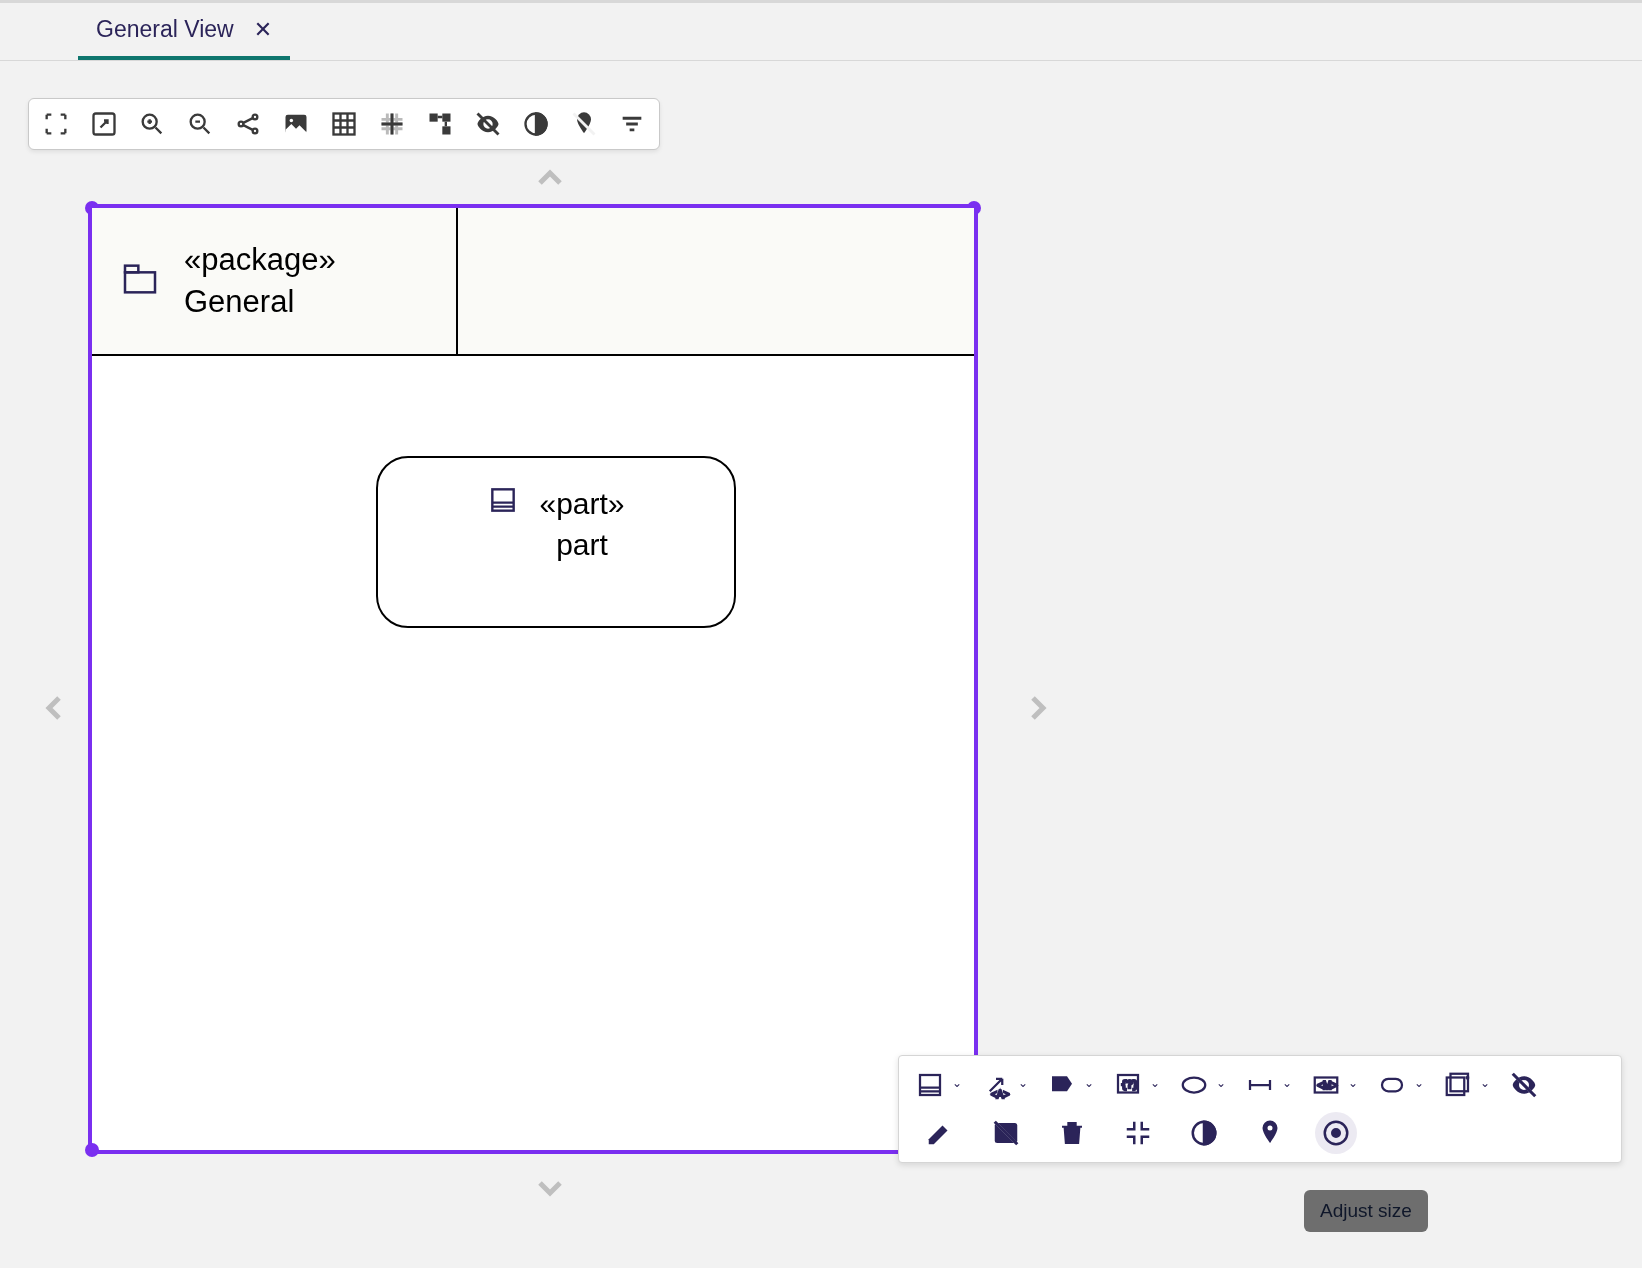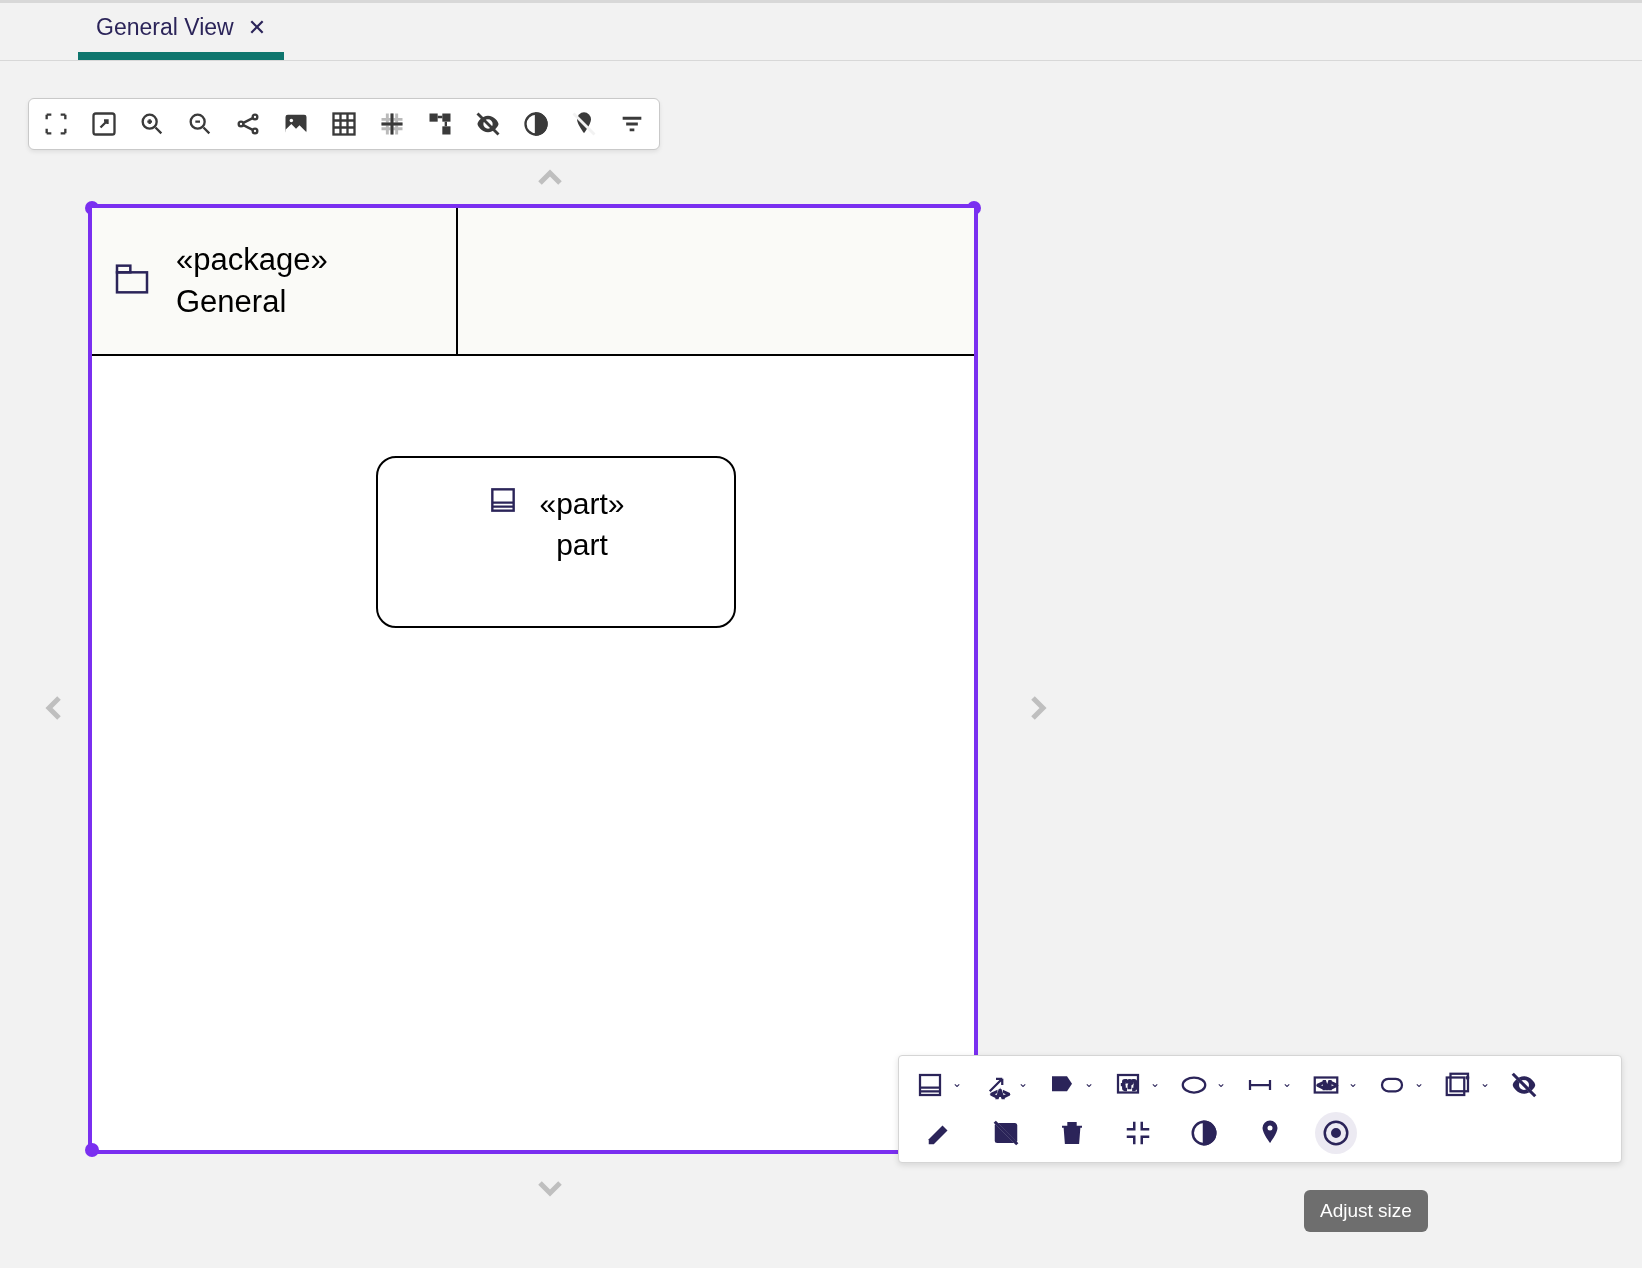--- a/index.html
+++ b/index.html
@@ -19,25 +19,25 @@
   .tab-bar {
     display: flex;
     align-items: center;
     padding-left: 78px;
     height: 58px;
     border-bottom: 1px solid #d8d8d8;
   }
   .tab {
     display: flex;
     align-items: center;
-    gap: 14px;
+    gap: 20px;
     padding: 0 18px;
     height: 100%;
     color: #2b2459;
-    border-bottom: 8px solid #0f766e;
+    border-bottom: 4px solid #0f766e;
     font-size: 23px;
     text-align: right;
   }
   .tab .close {
     font-size: 22px;
     color: #2b2459;
     line-height: 1;
   }
   .toolbar-top {
     position: absolute;
@@ -106,42 +106,42 @@
     border-bottom: 2px solid #000;
     display: flex;
     position: relative;
   }
   .package-tab {
     border-right: 2px solid #000;
     background: #fafaf7;
     width: 366px;
     display: flex;
     align-items: center;
-    padding-left: 20px;
+    padding-left: 28px;
     gap: 24px;
   }
   .package-tab-rest {
     flex: 1;
     background: #fafaf7;
   }
   .pkg-icon svg { width: 40px; height: 40px; }
   .pkg-text {
     font-size: 31px;
     line-height: 1.35;
     color: #000;
   }
   .node-part {
     position: absolute;
     top: 248px;
     left: 284px;
     width: 360px;
     height: 172px;
     background: #fff;
     border: 2px solid #000;
-    border-radius: 20px;
+    border-radius: 32px;
     display: flex;
     align-items: flex-start;
     justify-content: center;
     gap: 20px;
     padding-top: 26px;
   }
   .part-icon svg { width: 32px; height: 32px; }
   .part-text { font-size: 30px; line-height: 1.35; color: #000; text-align: center; }
 
   .palette-floating {
@@ -188,21 +188,21 @@
     background: #eceaf2;
     border-radius: 50%;
     width: 42px;
     height: 42px;
   }
   .tooltip {
     position: absolute;
     top: 1190px;
     left: 1304px;
     background: #6e6e6e;
-    color: #ffffff;
+    color: #0f172a;
     font-size: 19px;
     padding: 10px 16px;
     border-radius: 6px;
     white-space: nowrap;
   }
 </style>
 </head>
 <body>
 
 <div class="top-divider"></div>

